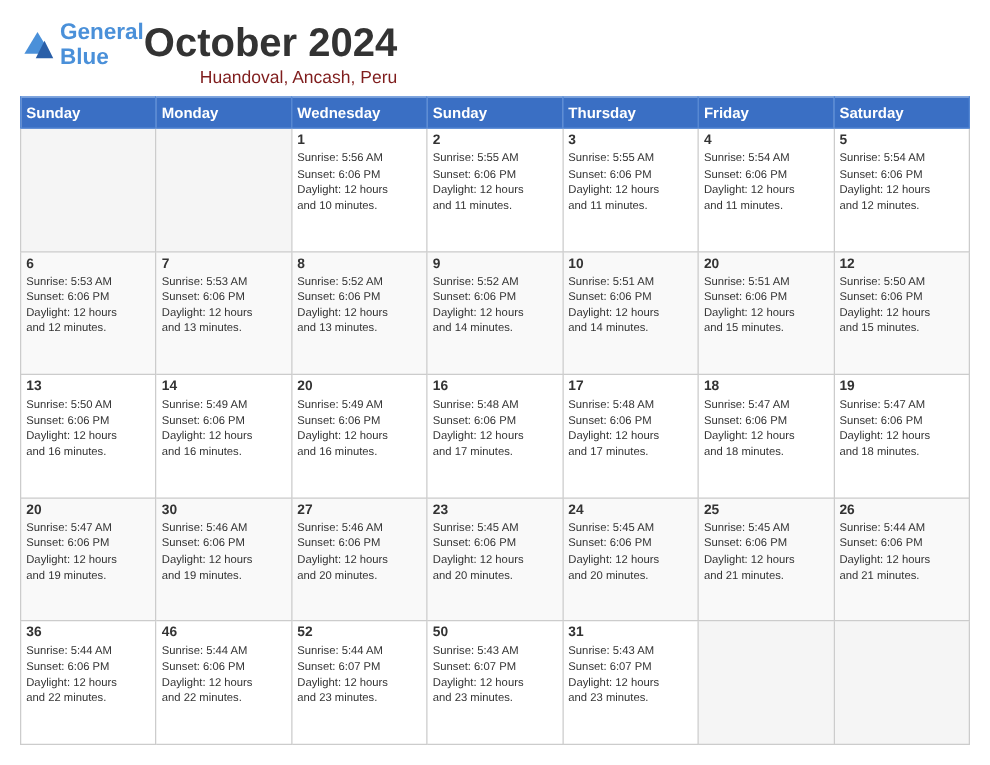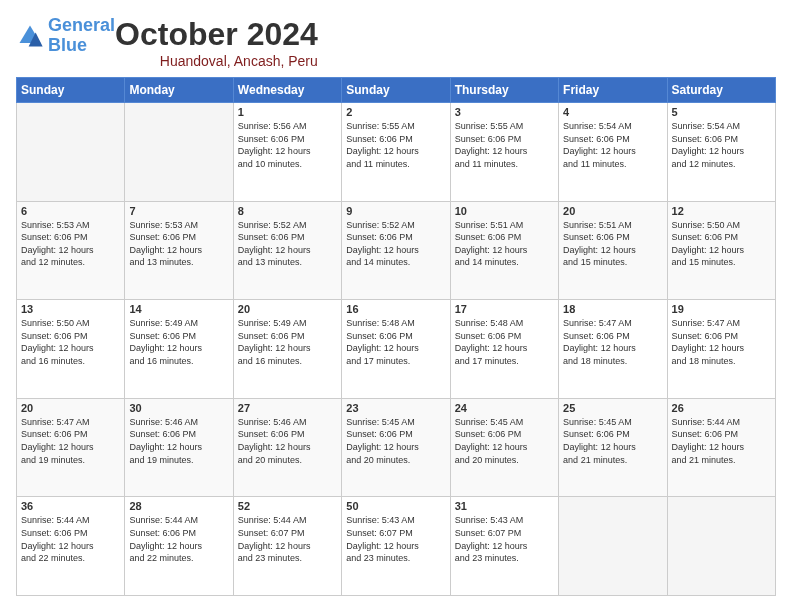--- a/index.html
+++ b/index.html
@@ -324,21 +324,21 @@
         </tr>
         <tr>
           <td>
             <span class="day-num">36</span>
             <div class="day-info" style="white-space: pre-line;">Sunrise: 5:44 AM
 Sunset: 6:06 PM
 Daylight: 12 hours
 and 22 minutes.</div>
           </td>
           <td>
-            <span class="day-num">28</span>
+            <span class="day-num">46</span>
             <div class="day-info" style="white-space: pre-line;">Sunrise: 5:44 AM
 Sunset: 6:06 PM
 Daylight: 12 hours
 and 22 minutes.</div>
           </td>
           <td>
             <span class="day-num">52</span>
             <div class="day-info" style="white-space: pre-line;">Sunrise: 5:44 AM
 Sunset: 6:07 PM
 Daylight: 12 hours

